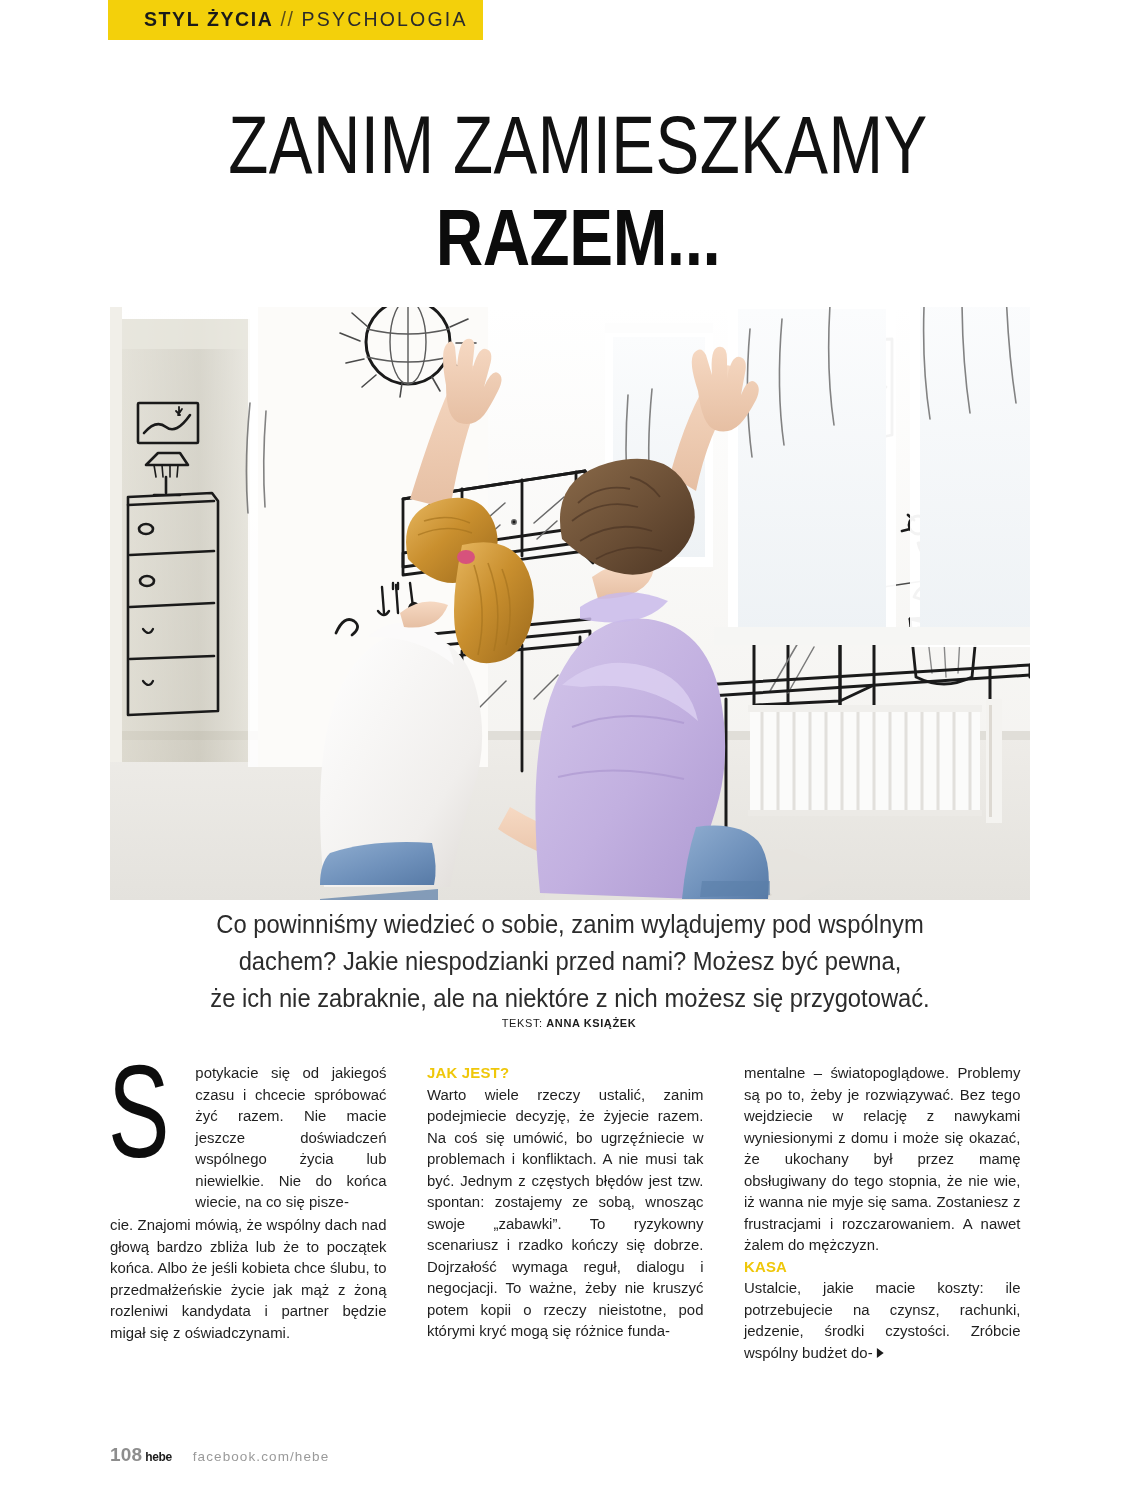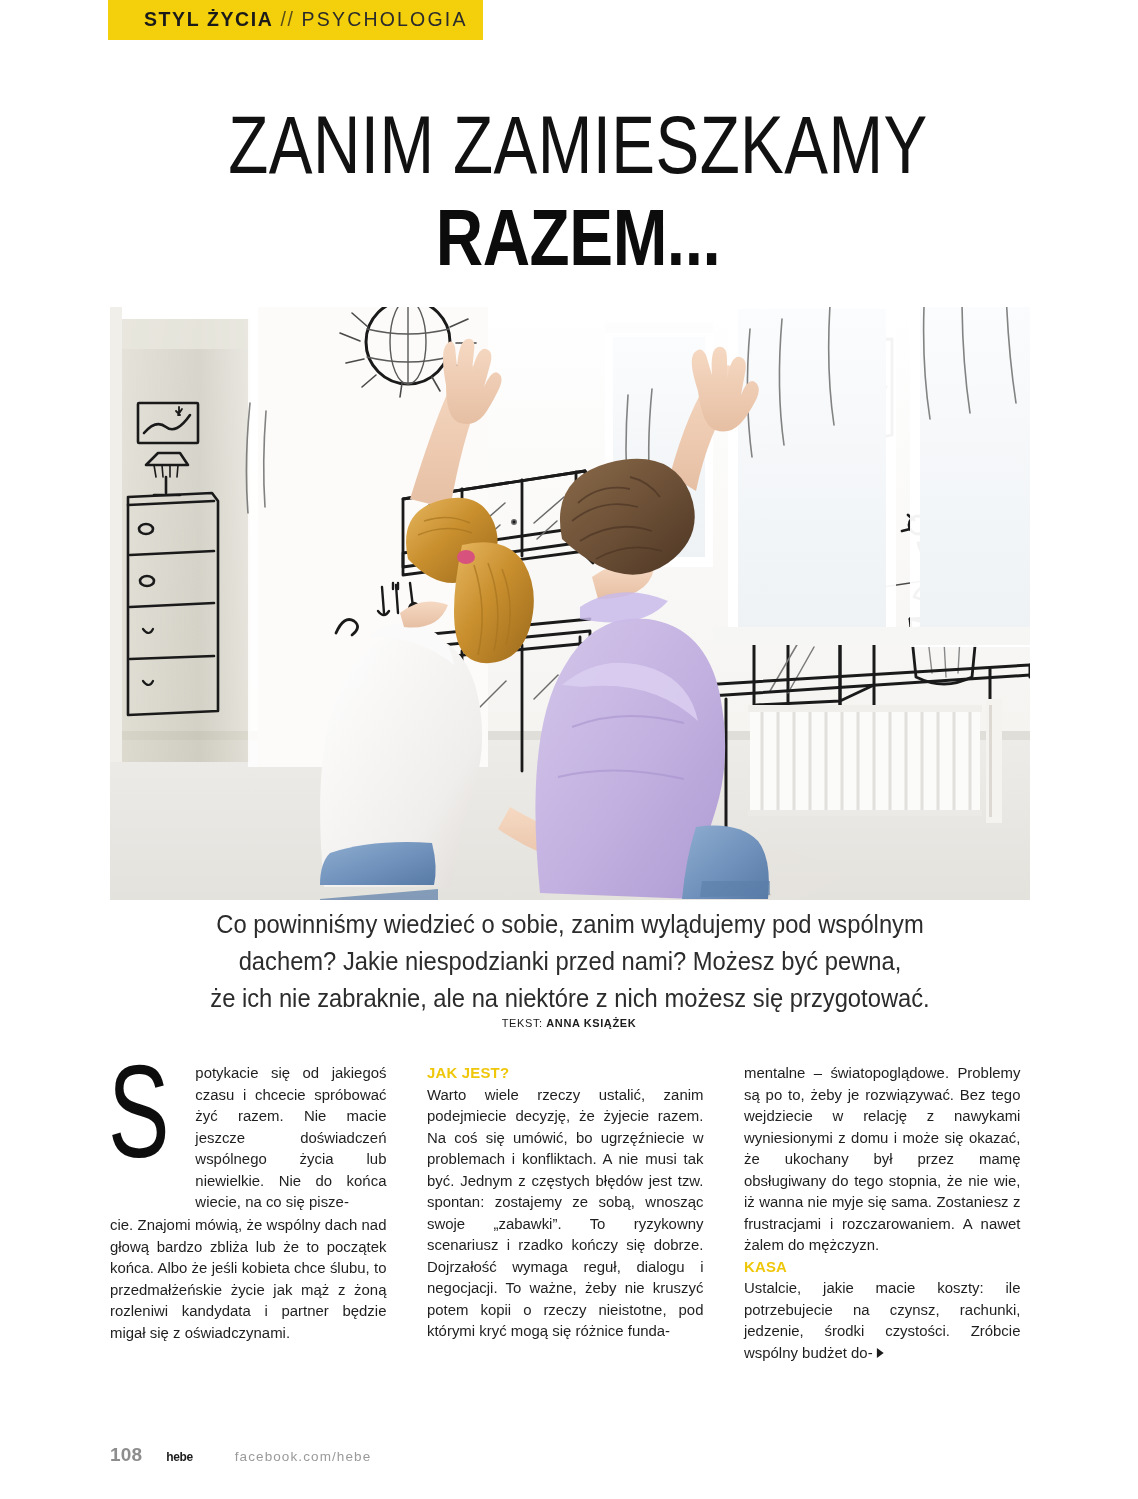--- a/index.html
+++ b/index.html
@@ -167,21 +167,21 @@
     margin-left: 4px;
   }
 
   
   .footer {
     position: absolute;
     left: 110px;
     bottom: 33px;
     display: flex;
     align-items: baseline;
-    gap: 24px;
+    gap: 3px;
   }
   .folio {
     font-size: 19px;
     font-weight: bold;
     color: #8d8d8d;
     letter-spacing: 0.2px;
   }
   .brand {
     font-size: 12px;
     font-weight: bold;

